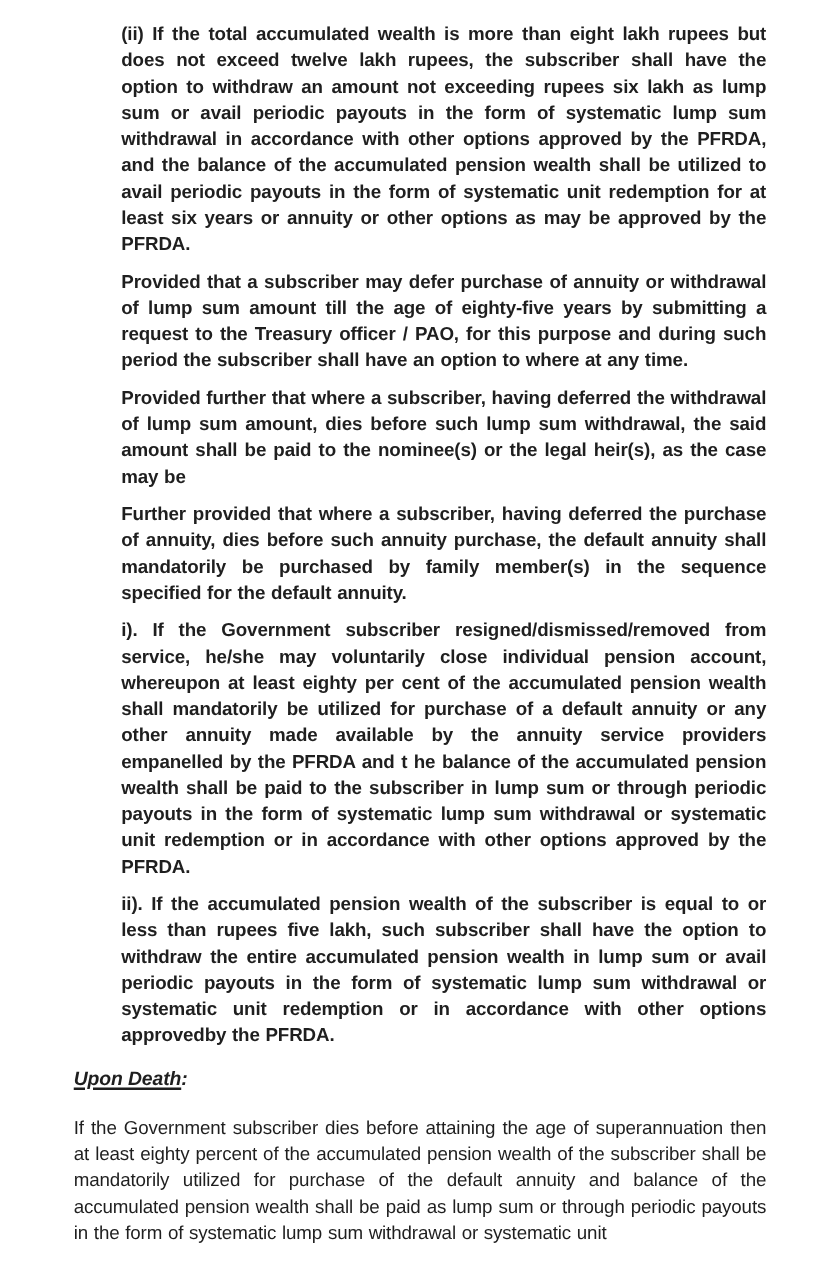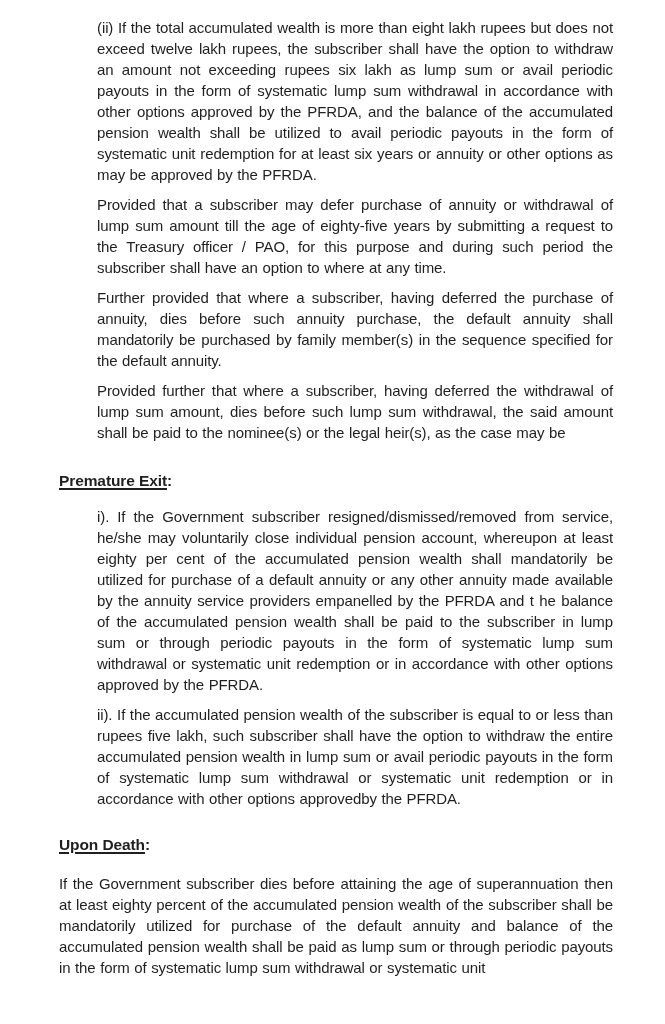--- a/index.html
+++ b/index.html
@@ -26,56 +26,57 @@
     margin: 0 0 9px 0;
     font-size: 15px;
     line-height: 21px;
     text-align: justify;
     text-justify: inter-word;
     letter-spacing: -0.1px;
     word-spacing: 0.5px;
   }
   .indent {
     margin-left: 38px;
+    font-weight: bold;
   }
   .heading {
     margin: 27px 0 15px 0;
     font-size: 15.5px;
     line-height: 21px;
     font-weight: bold;
     letter-spacing: -0.1px;
   }
   .heading .underlined {
     text-decoration: underline;
     text-decoration-thickness: 1.5px;
     text-underline-offset: 2px;
   }
   .heading.upon-death {
-    margin-top: 25px;
+    margin-top: 14px;
     margin-bottom: 18px;
+    font-style: italic;
   }
   .para.last {
     margin-bottom: 11px;
   }
 </style>
 </head>
 <body>
 
 <div class="page">
   <div class="doc">
 
     <p class="para indent">(ii) If the total accumulated wealth is more than eight lakh rupees but does not exceed twelve lakh rupees, the subscriber shall have the option to withdraw an amount not exceeding rupees six lakh as lump sum or avail periodic payouts in the form of systematic lump sum withdrawal in accordance with other options approved by the PFRDA, and the balance of the accumulated pension wealth shall be utilized to avail periodic payouts in the form of systematic unit redemption for at least six years or annuity or other options as may be approved by the PFRDA.</p>
 
     <p class="para indent">Provided that a subscriber may defer purchase of annuity or withdrawal of lump sum amount till the age of eighty-five years by submitting a request to the Treasury officer / PAO, for this purpose and during such period the subscriber shall have an option to where at any time.</p>
 
+    <p class="para indent">Provided further that where a subscriber, having deferred the withdrawal of lump sum amount, dies before such lump sum withdrawal, the said amount shall be paid to the nominee(s) or the legal heir(s), as the case may be</p>
+
     <p class="para indent">Further provided that where a subscriber, having deferred the purchase of annuity, dies before such annuity purchase, the default annuity shall mandatorily be purchased by family member(s) in the sequence specified for the default annuity.</p>
 
-    <p class="para indent">Provided further that where a subscriber, having deferred the withdrawal of lump sum amount, dies before such lump sum withdrawal, the said amount shall be paid to the nominee(s) or the legal heir(s), as the case may be</p>
-
-    <h2 class="heading premature-exit"><span class="underlined">Premature Exit</span><span>:</span></h2>
 
     <p class="para indent">i). If the Government subscriber resigned/dismissed/removed from service, he/she may voluntarily close individual pension account, whereupon at least eighty per cent of the accumulated pension wealth shall mandatorily be utilized for purchase of a default annuity or any other annuity made available by the annuity service providers empanelled by the PFRDA and t he balance of the accumulated pension wealth shall be paid to the subscriber in lump sum or through periodic payouts in the form of systematic lump sum withdrawal or systematic unit redemption or in accordance with other options approved by the PFRDA.</p>
 
     <p class="para indent">ii). If the accumulated pension wealth of the subscriber is equal to or less than rupees five lakh, such subscriber shall have the option to withdraw the entire accumulated pension wealth in lump sum or avail periodic payouts in the form of systematic lump sum withdrawal or systematic unit redemption or in accordance with other options approvedby the PFRDA.</p>
 
     <h2 class="heading upon-death"><span class="underlined">Upon Death</span><span>:</span></h2>
 
     <p class="para last">If the Government subscriber dies before attaining the age of superannuation then at least eighty percent of the accumulated pension wealth of the subscriber shall be mandatorily utilized for purchase of the default annuity and balance of the accumulated pension wealth shall be paid as lump sum or through periodic payouts in the form of systematic lump sum withdrawal or systematic unit</p>
 
   </div>

